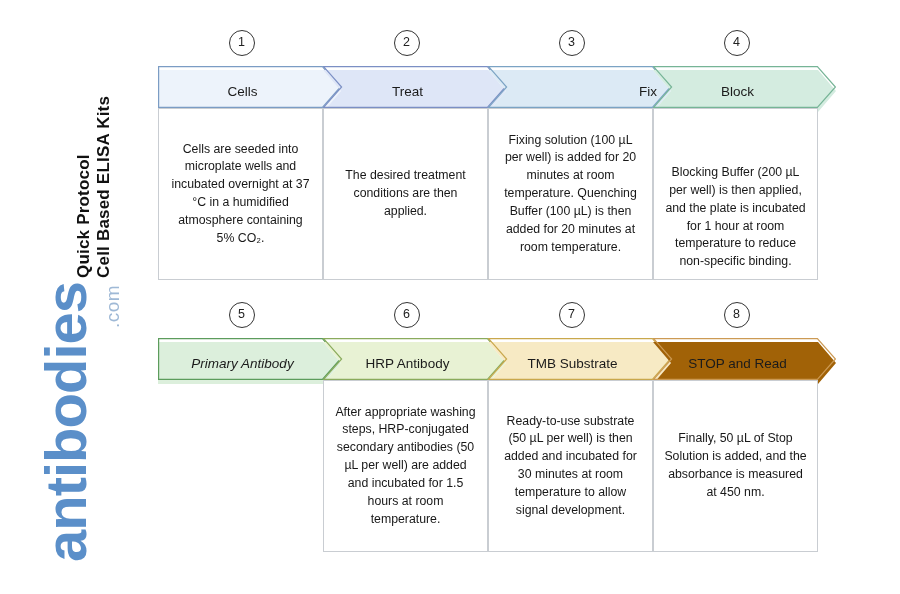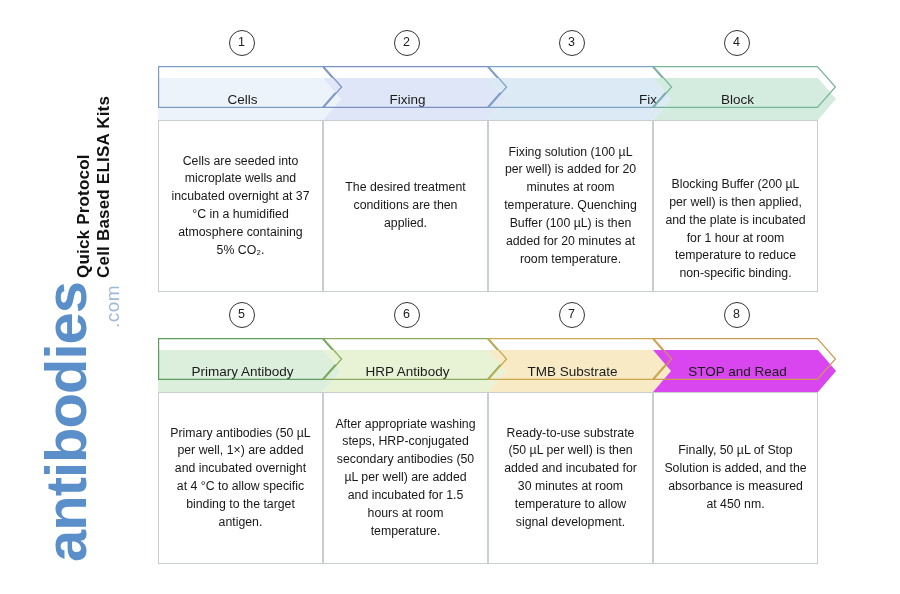--- a/index.html
+++ b/index.html
@@ -104,21 +104,21 @@
   }
 
   .arrows {
     position: relative;
     height: 42px;
     width: 690px;
     margin-top: 6px;
   }
   .chev {
     position: absolute;
-    top: 12px;
+    top: 4px;
     height: 42px;
     width: 183px;
     display: flex;
     align-items: center;
     justify-content: center;
     font-size: 13.5px;
     color: #1b1b1b;
     box-sizing: border-box;
     clip-path: polygon(0 0, calc(100% - 18px) 0, 100% 50%, calc(100% - 18px) 100%, 0 100%);
   }
@@ -132,21 +132,21 @@
     top: 0;
     height: 42px;
     width: 183px;
     pointer-events: none;
   }
 
   .bodies {
     position: relative;
     width: 690px;
     height: 128px;
-    margin-top: 12px;
+    margin-top: 0px;
   }
   .body-cell {
     position: absolute;
     top: 0;
     width: 165px;
     height: 172px;
     border: 1px solid #c9cdd2;
     box-sizing: border-box;
     background: #ffffff;
     display: flex;
@@ -183,21 +183,21 @@
       <div class="badge" style="left: 565.5px;">4</div>
     </div>
   <div class="arrows">
       <div class="chev" style="left: 0px; background: rgb(237, 243, 251);">
         <span>Cells</span>
       </div>
       <svg class="chev-outline" width="183" height="42" style="left: 0px;">
         <path d="M0.6,0.6 L164.4,0.6 L182.4,21 L164.4,41.4 L0.6,41.4 Z" fill="none" stroke="#7b9cc4" stroke-width="1.2"></path>
       </svg>
       <div class="chev notch" style="left: 165px; background: rgb(222, 230, 247);">
-        <span>Fixing</span>
+        <span>Treat</span>
       </div>
       <svg class="chev-outline" width="183" height="42" style="left: 165px;">
         <path d="M0.6,0.6 L164.4,0.6 L182.4,21 L164.4,41.4 L0.6,41.4 L18.6,21 Z" fill="none" stroke="#7b8fc4" stroke-width="1.2"></path>
       </svg>
       <div class="chev notch" style="left: 330px; background: rgb(220, 234, 245); justify-content: flex-end;">
         <span>Fix</span>
       </div>
       <svg class="chev-outline" width="183" height="42" style="left: 330px;">
         <path d="M0.6,0.6 L164.4,0.6 L182.4,21 L164.4,41.4 L0.6,41.4 L18.6,21 Z" fill="none" stroke="#7ba3c4" stroke-width="1.2"></path>
       </svg>
@@ -225,49 +225,46 @@
 </div>
 
 <div class="row" id="row-2">
   <div class="badges">
       <div class="badge" style="left: 70.5px;">5</div>
       <div class="badge" style="left: 235.5px;">6</div>
       <div class="badge" style="left: 400.5px;">7</div>
       <div class="badge" style="left: 565.5px;">8</div>
     </div>
   <div class="arrows">
-      <div class="chev" style="left: 0px; background: rgb(220, 239, 220);">
+      <div class="chev" style="left: 0px; background: rgb(220, 239, 220); font-style: italic;">
         <span>Primary Antibody</span>
       </div>
       <svg class="chev-outline" width="183" height="42" style="left: 0px;">
         <path d="M0.6,0.6 L164.4,0.6 L182.4,21 L164.4,41.4 L0.6,41.4 Z" fill="none" stroke="#5c9c5c" stroke-width="1.2"></path>
       </svg>
       <div class="chev notch" style="left: 165px; background: rgb(232, 242, 212);">
         <span>HRP Antibody</span>
       </div>
       <svg class="chev-outline" width="183" height="42" style="left: 165px;">
         <path d="M0.6,0.6 L164.4,0.6 L182.4,21 L164.4,41.4 L0.6,41.4 L18.6,21 Z" fill="none" stroke="#8aab5c" stroke-width="1.2"></path>
       </svg>
       <div class="chev notch" style="left: 330px; background: rgb(247, 234, 196); justify-content: center;">
         <span>TMB Substrate</span>
       </div>
       <svg class="chev-outline" width="183" height="42" style="left: 330px;">
         <path d="M0.6,0.6 L164.4,0.6 L182.4,21 L164.4,41.4 L0.6,41.4 L18.6,21 Z" fill="none" stroke="#c9a84c" stroke-width="1.2"></path>
       </svg>
-      <div class="chev notch" style="left: 495px; background: #d946ef;">
+      <div class="chev notch" style="left: 495px; background: #a16207;">
         <span>STOP and Read</span>
       </div>
       <svg class="chev-outline" width="183" height="42" style="left: 495px;">
         <path d="M0.6,0.6 L164.4,0.6 L182.4,21 L164.4,41.4 L0.6,41.4 L18.6,21 Z" fill="none" stroke="#cc9a54" stroke-width="1.2"></path>
       </svg>
     </div>
   <div class="bodies">
-      <div class="body-cell" style="left: 0px;">
-        <p>Primary antibodies (50 µL per well, 1×) are added and incubated overnight at 4 °C to allow specific binding to the target antigen.</p>
-      </div>
       <div class="body-cell" style="left: 165px; justify-content: center;">
         <p>After appropriate washing steps, HRP-conjugated secondary antibodies (50 µL per well) are added and incubated for 1.5 hours at room temperature.</p>
       </div>
       <div class="body-cell" style="left: 330px;">
         <p>Ready-to-use substrate (50 µL per well) is then added and incubated for 30 minutes at room temperature to allow signal development.</p>
       </div>
       <div class="body-cell" style="left: 495px;">
         <p>Finally, 50 µL of Stop Solution is added, and the absorbance is measured at 450 nm.</p>
       </div>
     </div>

